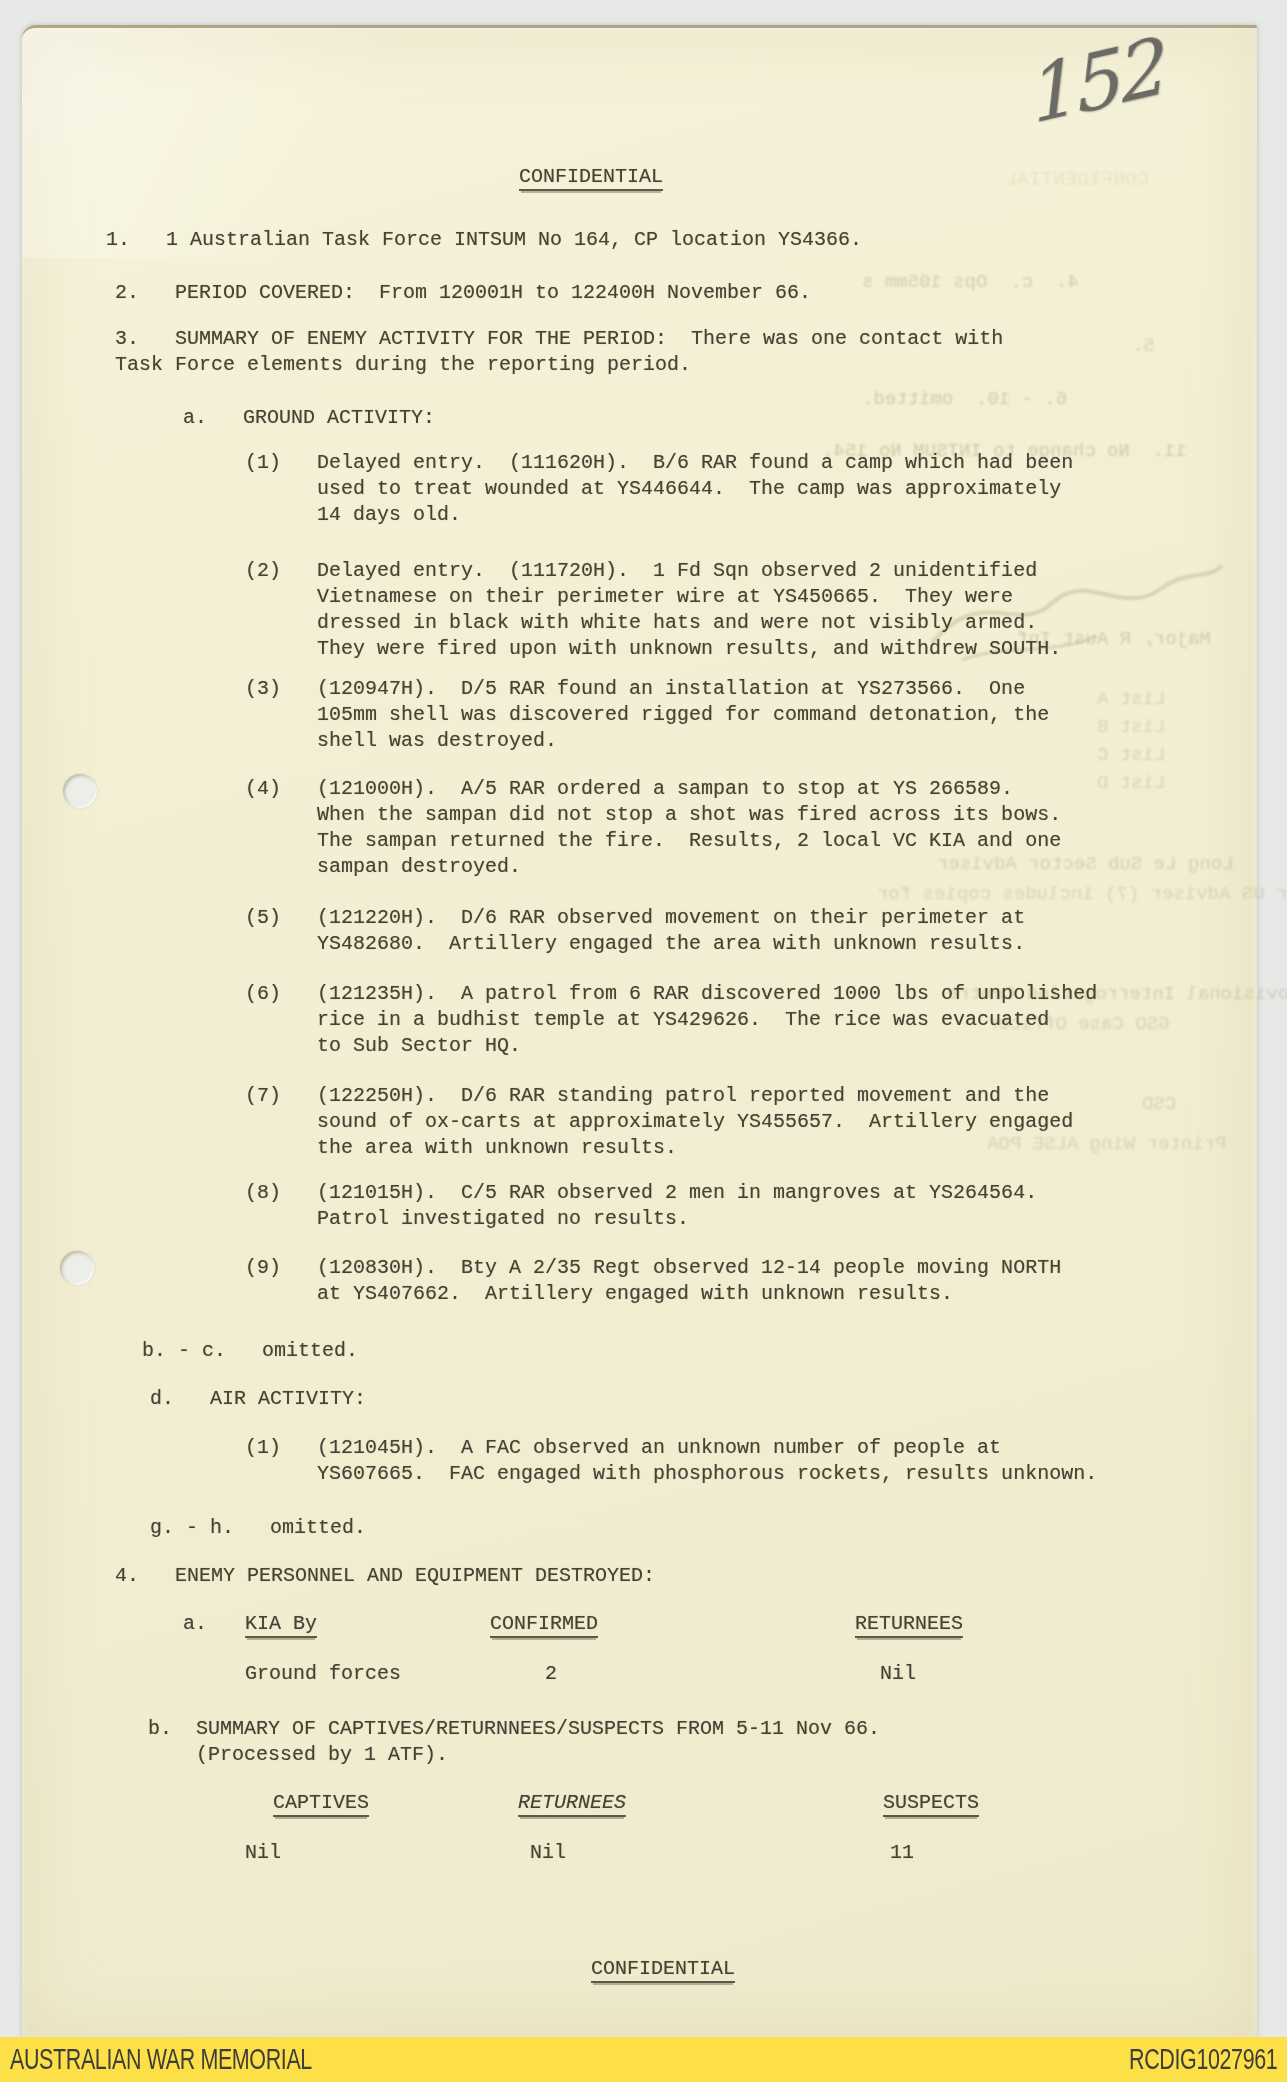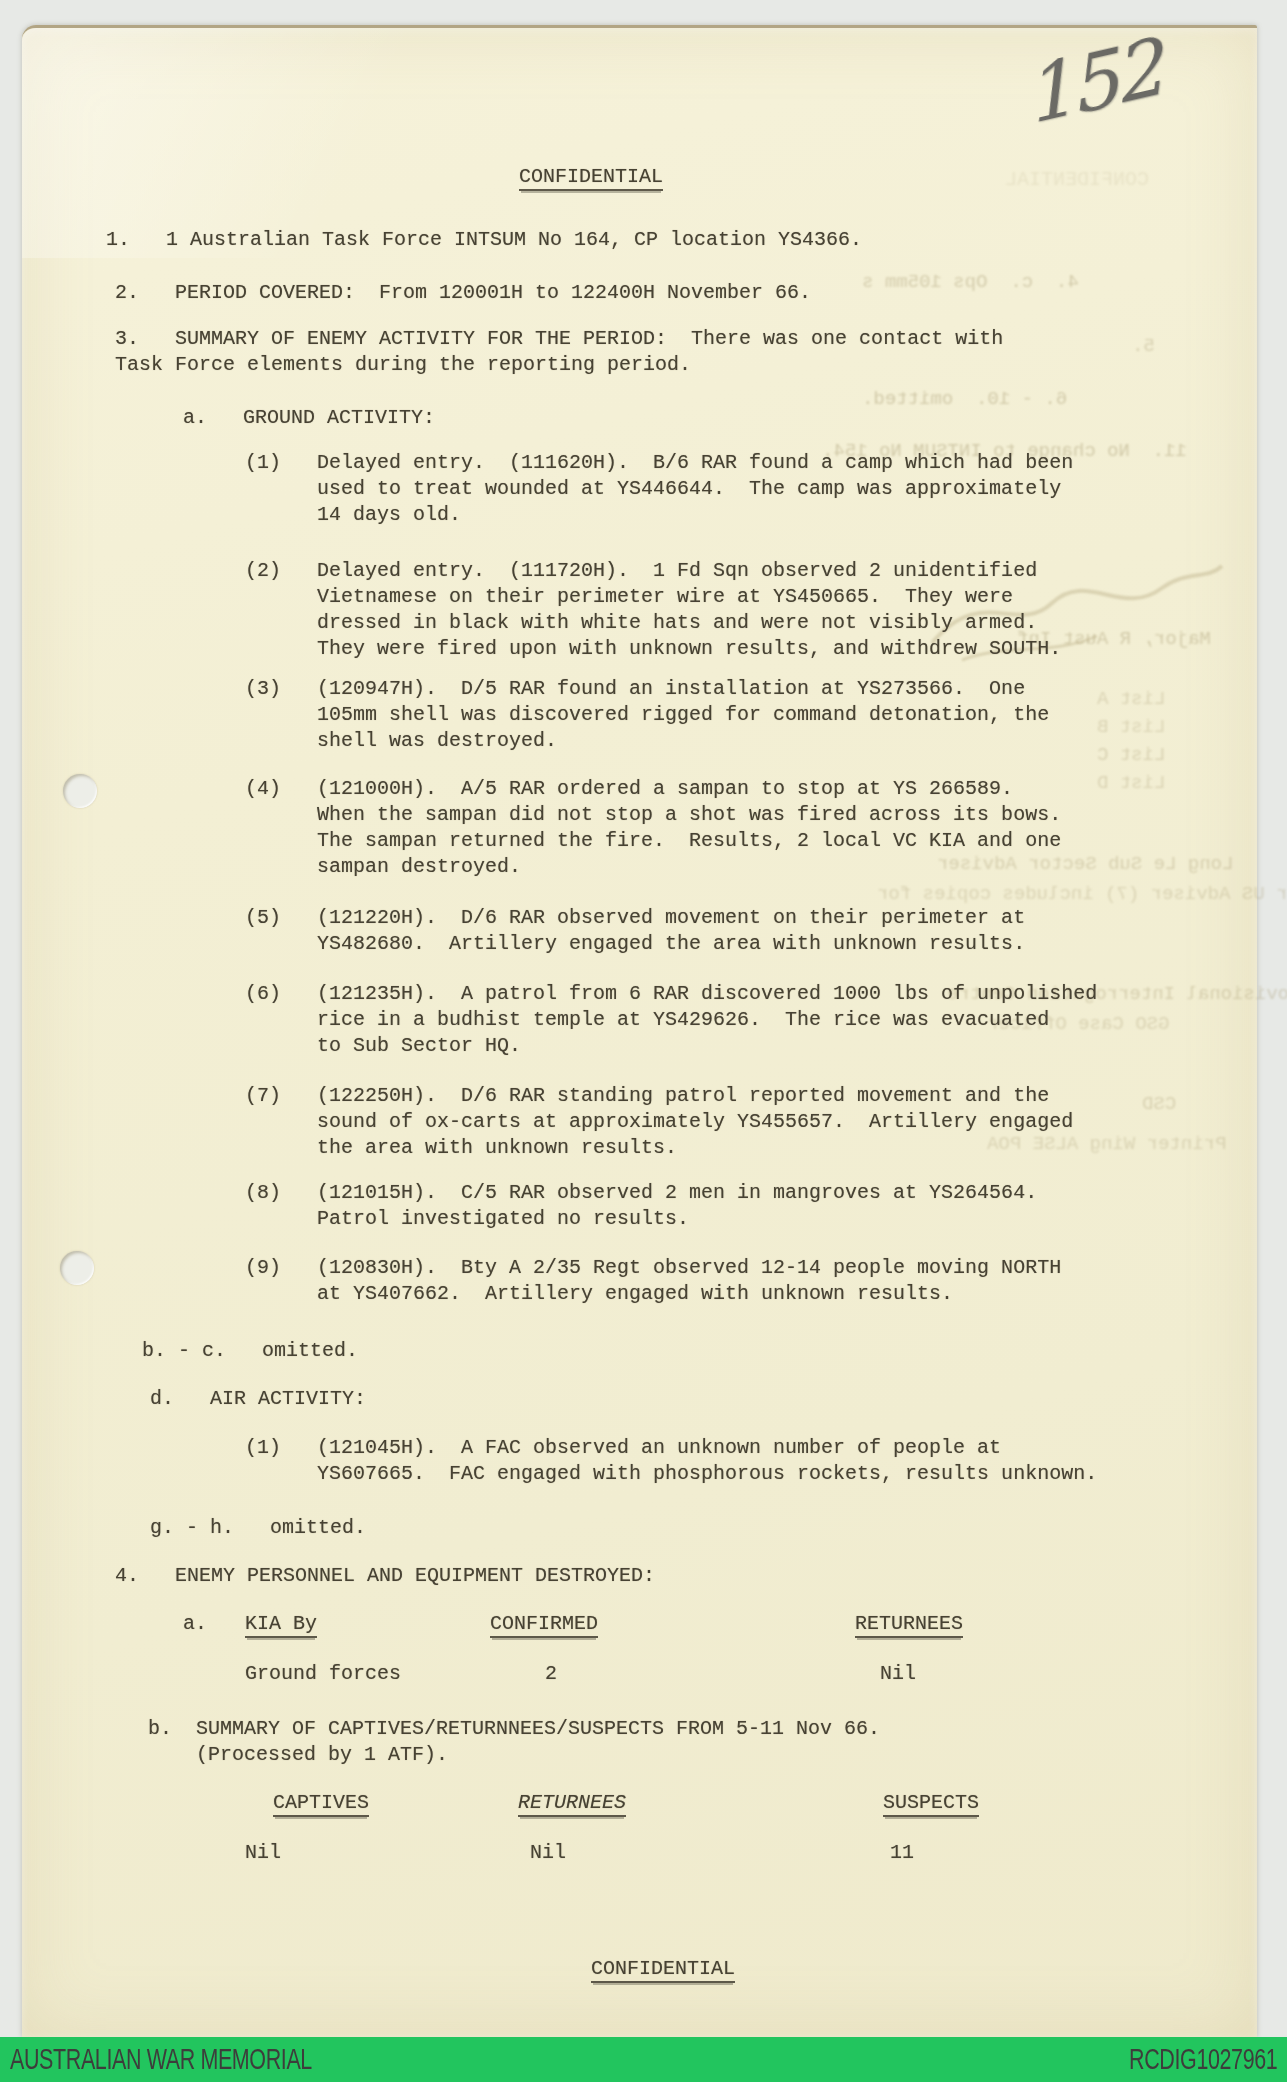--- a/index.html
+++ b/index.html
@@ -45,21 +45,21 @@
     filter:blur(.5px);
     text-shadow:1px 1px 1.5px rgba(60,60,60,.35);
   }
   .bleed{
     position:absolute;white-space:pre;font-size:19px;color:#a2956b;
     transform:scaleX(-1);filter:blur(.8px);pointer-events:none;
   }
   .squiggle{position:absolute;left:900px;top:520px;opacity:.38;filter:blur(1.1px);}
   .scan-footer{
     position:absolute;left:0;bottom:0;width:100%;height:45px;
-    background:#22c55e;display:flex;justify-content:space-between;align-items:center;
+    background:#fde047;display:flex;justify-content:space-between;align-items:center;
     padding:0 10px;box-sizing:border-box;
     font-family:"Liberation Sans", sans-serif;font-size:29px;color:#3d3d3b;
   }
   .scan-footer .left{transform:scaleX(.74);transform-origin:left center;letter-spacing:-.5px;}
   .scan-footer .right{transform:scaleX(.74);transform-origin:right center;letter-spacing:-.5px;}
 </style>
 </head>
 <body>
 
 <div class="paper">

